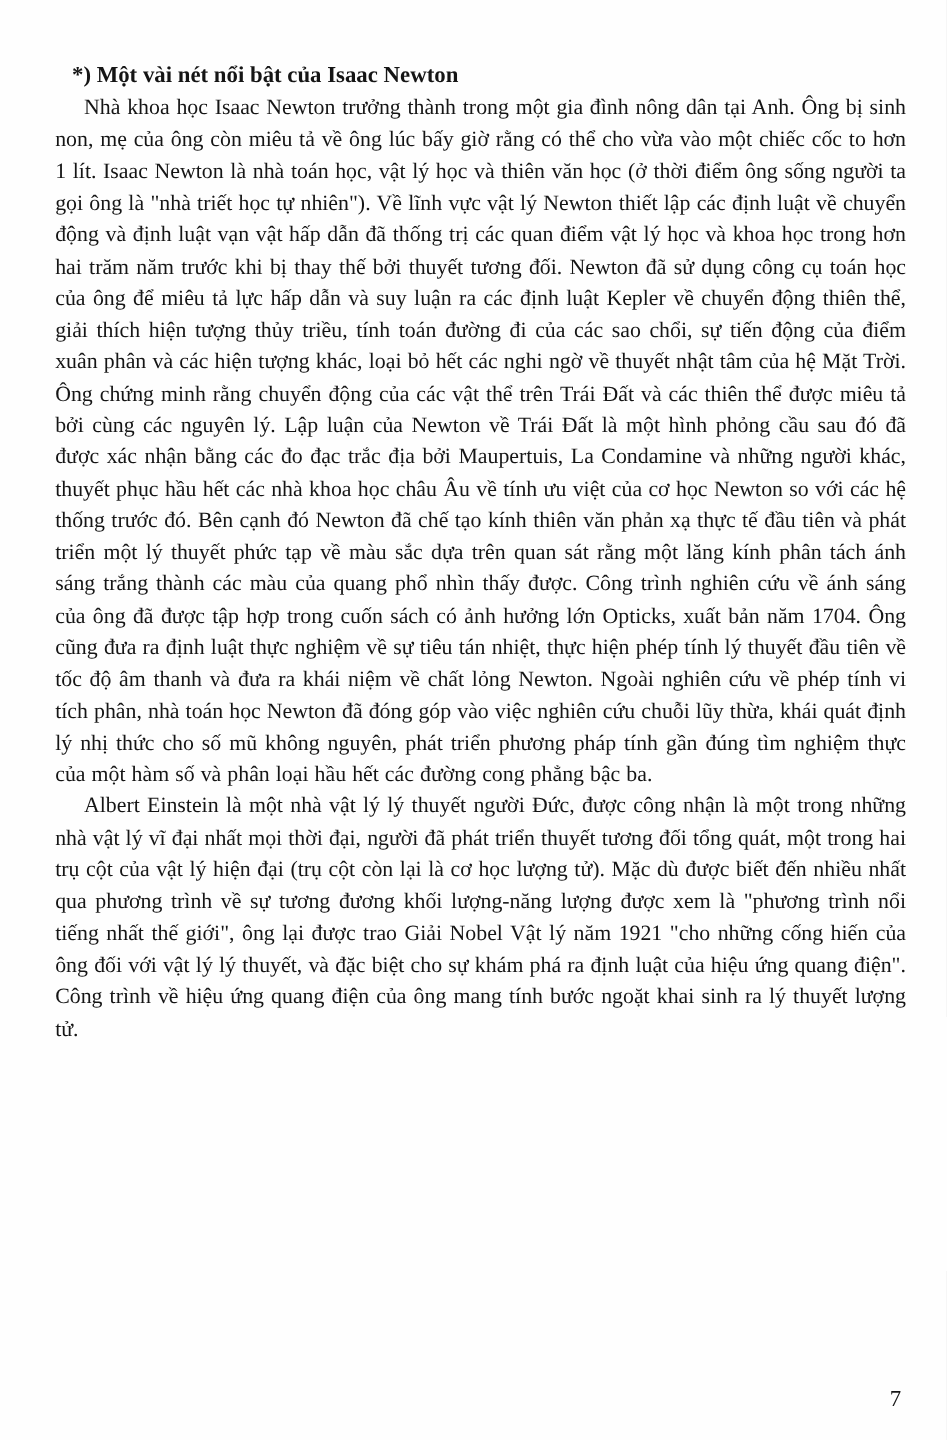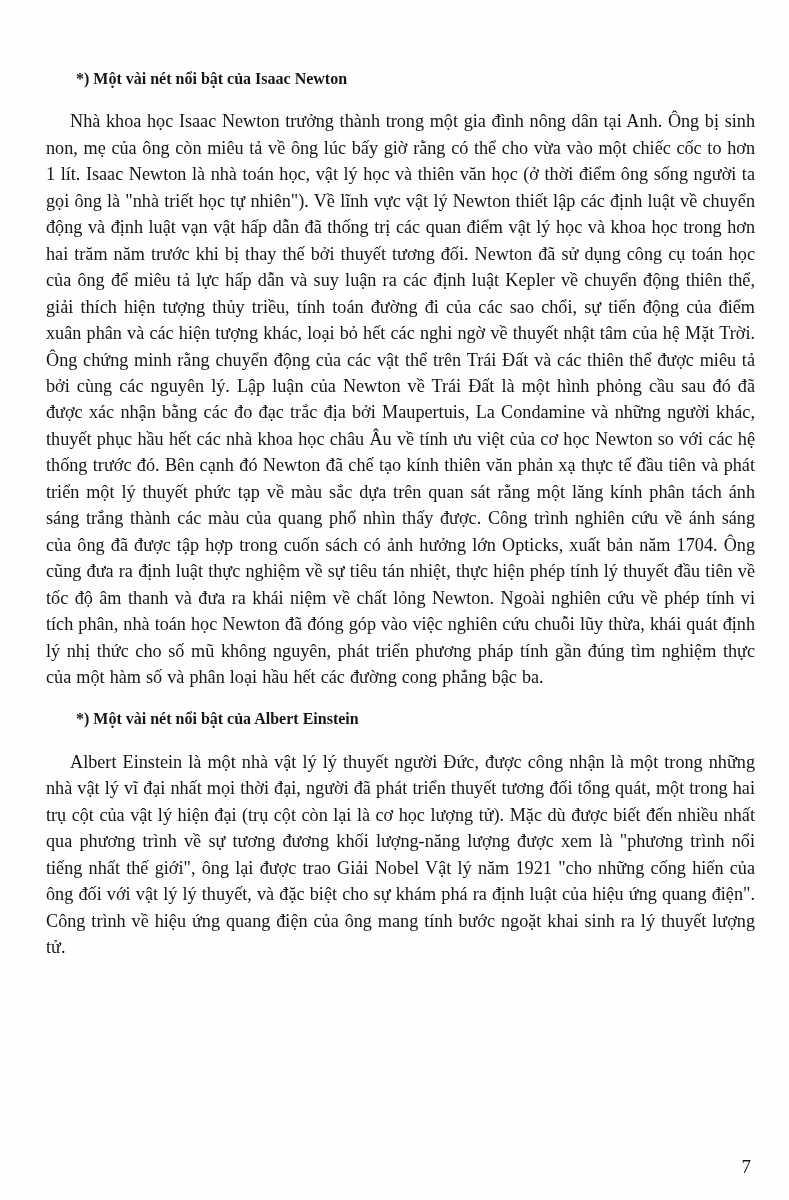--- a/index.html
+++ b/index.html
@@ -31,22 +31,22 @@
     word-spacing: 0.5px;
   }
   .para.indent {
     text-indent: 24px;
     margin-left: 10px;
   }
   .para.no-indent {
     text-indent: 0;
   }
   .heading {
-    margin: 16px;
-    font-size: 16px;
+    margin: 0;
+    font-size: 19px;
     line-height: 26.45px;
     font-weight: bold;
     text-indent: 24px;
     text-align: left;
   }
   .page-number {
     position: absolute;
     right: 38px;
     bottom: 24px;
     font-size: 19px;
@@ -59,20 +59,19 @@
 <body>
 
 <div class="page">
   <div class="text-column">
 
 
     <p class="heading">*) Một vài nét nổi bật của Isaac Newton</p>
 
     <p class="para indent">Nhà khoa học Isaac Newton trưởng thành trong một gia đình nông dân tại Anh. Ông bị sinh non, mẹ của ông còn miêu tả về ông lúc bấy giờ rằng có thể cho vừa vào một chiếc cốc to hơn 1 lít. Isaac Newton là nhà toán học, vật lý học và thiên văn học (ở thời điểm ông sống người ta gọi ông là "nhà triết học tự nhiên"). Về lĩnh vực vật lý Newton thiết lập các định luật về chuyển động và định luật vạn vật hấp dẫn đã thống trị các quan điểm vật lý học và khoa học trong hơn hai trăm năm trước khi bị thay thế bởi thuyết tương đối. Newton đã sử dụng công cụ toán học của ông để miêu tả lực hấp dẫn và suy luận ra các định luật Kepler về chuyển động thiên thể, giải thích hiện tượng thủy triều, tính toán đường đi của các sao chổi, sự tiến động của điểm xuân phân và các hiện tượng khác, loại bỏ hết các nghi ngờ về thuyết nhật tâm của hệ Mặt Trời. Ông chứng minh rằng chuyển động của các vật thể trên Trái Đất và các thiên thể được miêu tả bởi cùng các nguyên lý. Lập luận của Newton về Trái Đất là một hình phỏng cầu sau đó đã được xác nhận bằng các đo đạc trắc địa bởi Maupertuis, La Condamine và những người khác, thuyết phục hầu hết các nhà khoa học châu Âu về tính ưu việt của cơ học Newton so với các hệ thống trước đó. Bên cạnh đó Newton đã chế tạo kính thiên văn phản xạ thực tế đầu tiên và phát triển một lý thuyết phức tạp về màu sắc dựa trên quan sát rằng một lăng kính phân tách ánh sáng trắng thành các màu của quang phổ nhìn thấy được. Công trình nghiên cứu về ánh sáng của ông đã được tập hợp trong cuốn sách có ảnh hưởng lớn Opticks, xuất bản năm 1704. Ông cũng đưa ra định luật thực nghiệm về sự tiêu tán nhiệt, thực hiện phép tính lý thuyết đầu tiên về tốc độ âm thanh và đưa ra khái niệm về chất lỏng Newton. Ngoài nghiên cứu về phép tính vi tích phân, nhà toán học Newton đã đóng góp vào việc nghiên cứu chuỗi lũy thừa, khái quát định lý nhị thức cho số mũ không nguyên, phát triển phương pháp tính gần đúng tìm nghiệm thực của một hàm số và phân loại hầu hết các đường cong phẳng bậc ba.</p>
 
-    <p class="heading">*) Một vài nét nổi bật của Albert Einstein</p>
 
     <p class="para indent">Albert Einstein là một nhà vật lý lý thuyết người Đức, được công nhận là một trong những nhà vật lý vĩ đại nhất mọi thời đại, người đã phát triển thuyết tương đối tổng quát, một trong hai trụ cột của vật lý hiện đại (trụ cột còn lại là cơ học lượng tử). Mặc dù được biết đến nhiều nhất qua phương trình về sự tương đương khối lượng-năng lượng được xem là "phương trình nổi tiếng nhất thế giới", ông lại được trao Giải Nobel Vật lý năm 1921 "cho những cống hiến của ông đối với vật lý lý thuyết, và đặc biệt cho sự khám phá ra định luật của hiệu ứng quang điện". Công trình về hiệu ứng quang điện của ông mang tính bước ngoặt khai sinh ra lý thuyết lượng tử.</p>
 
   </div>
 
   <div class="page-number">7</div>
 </div>
 
 </body></html>

